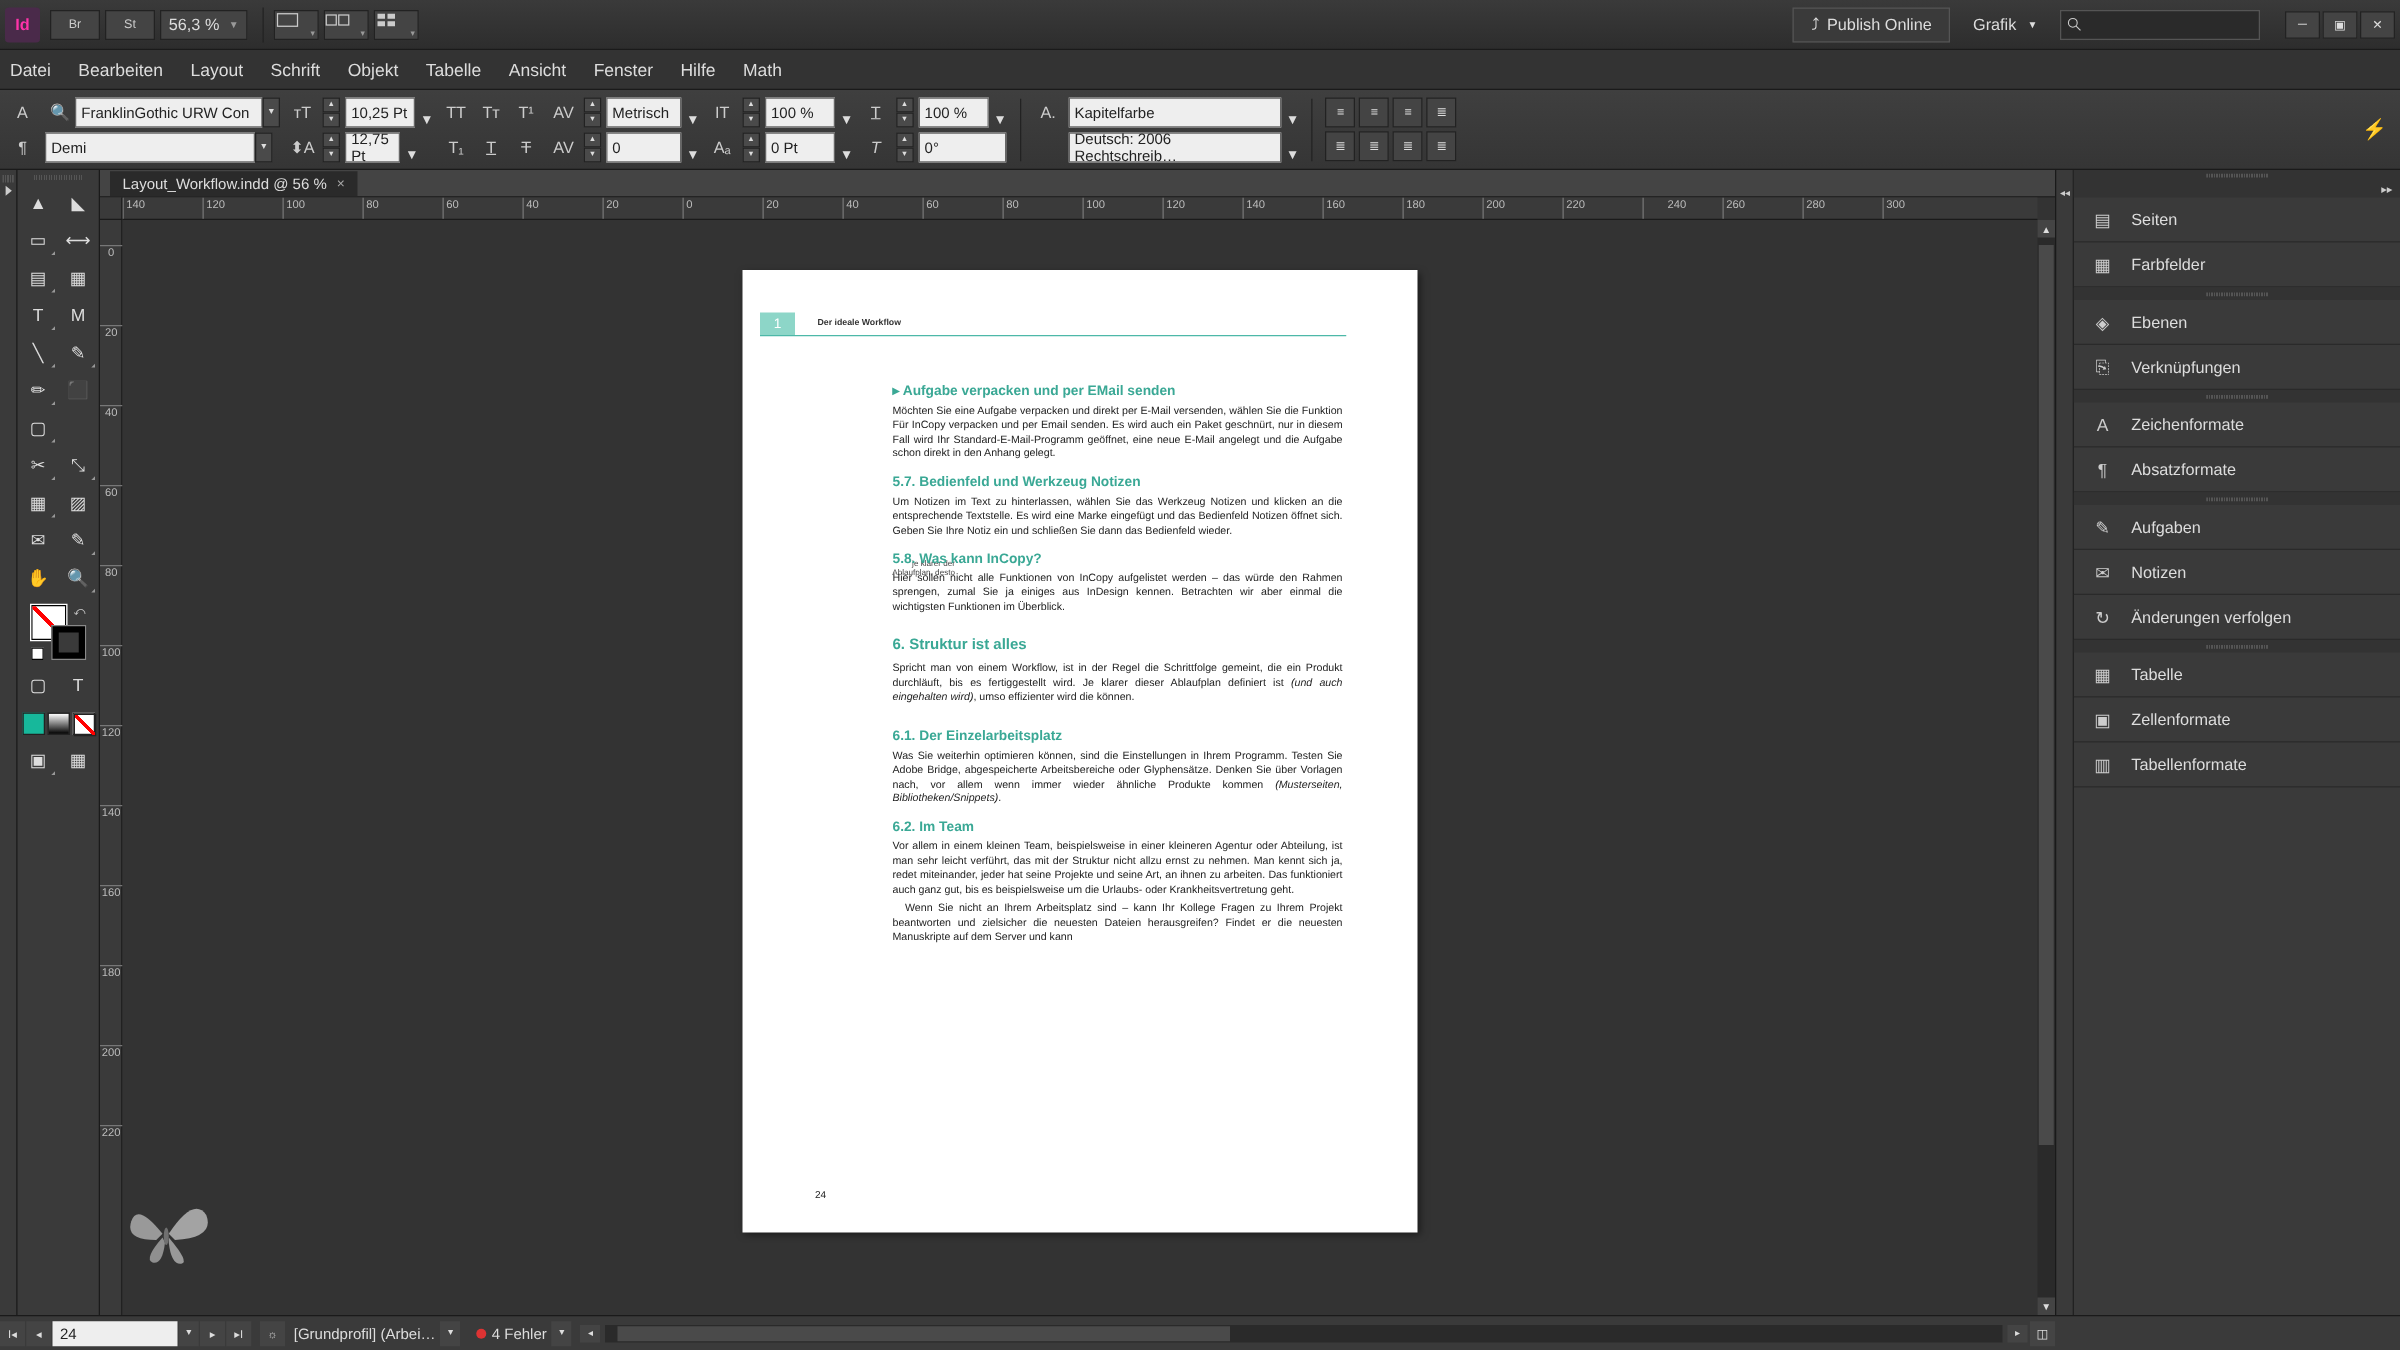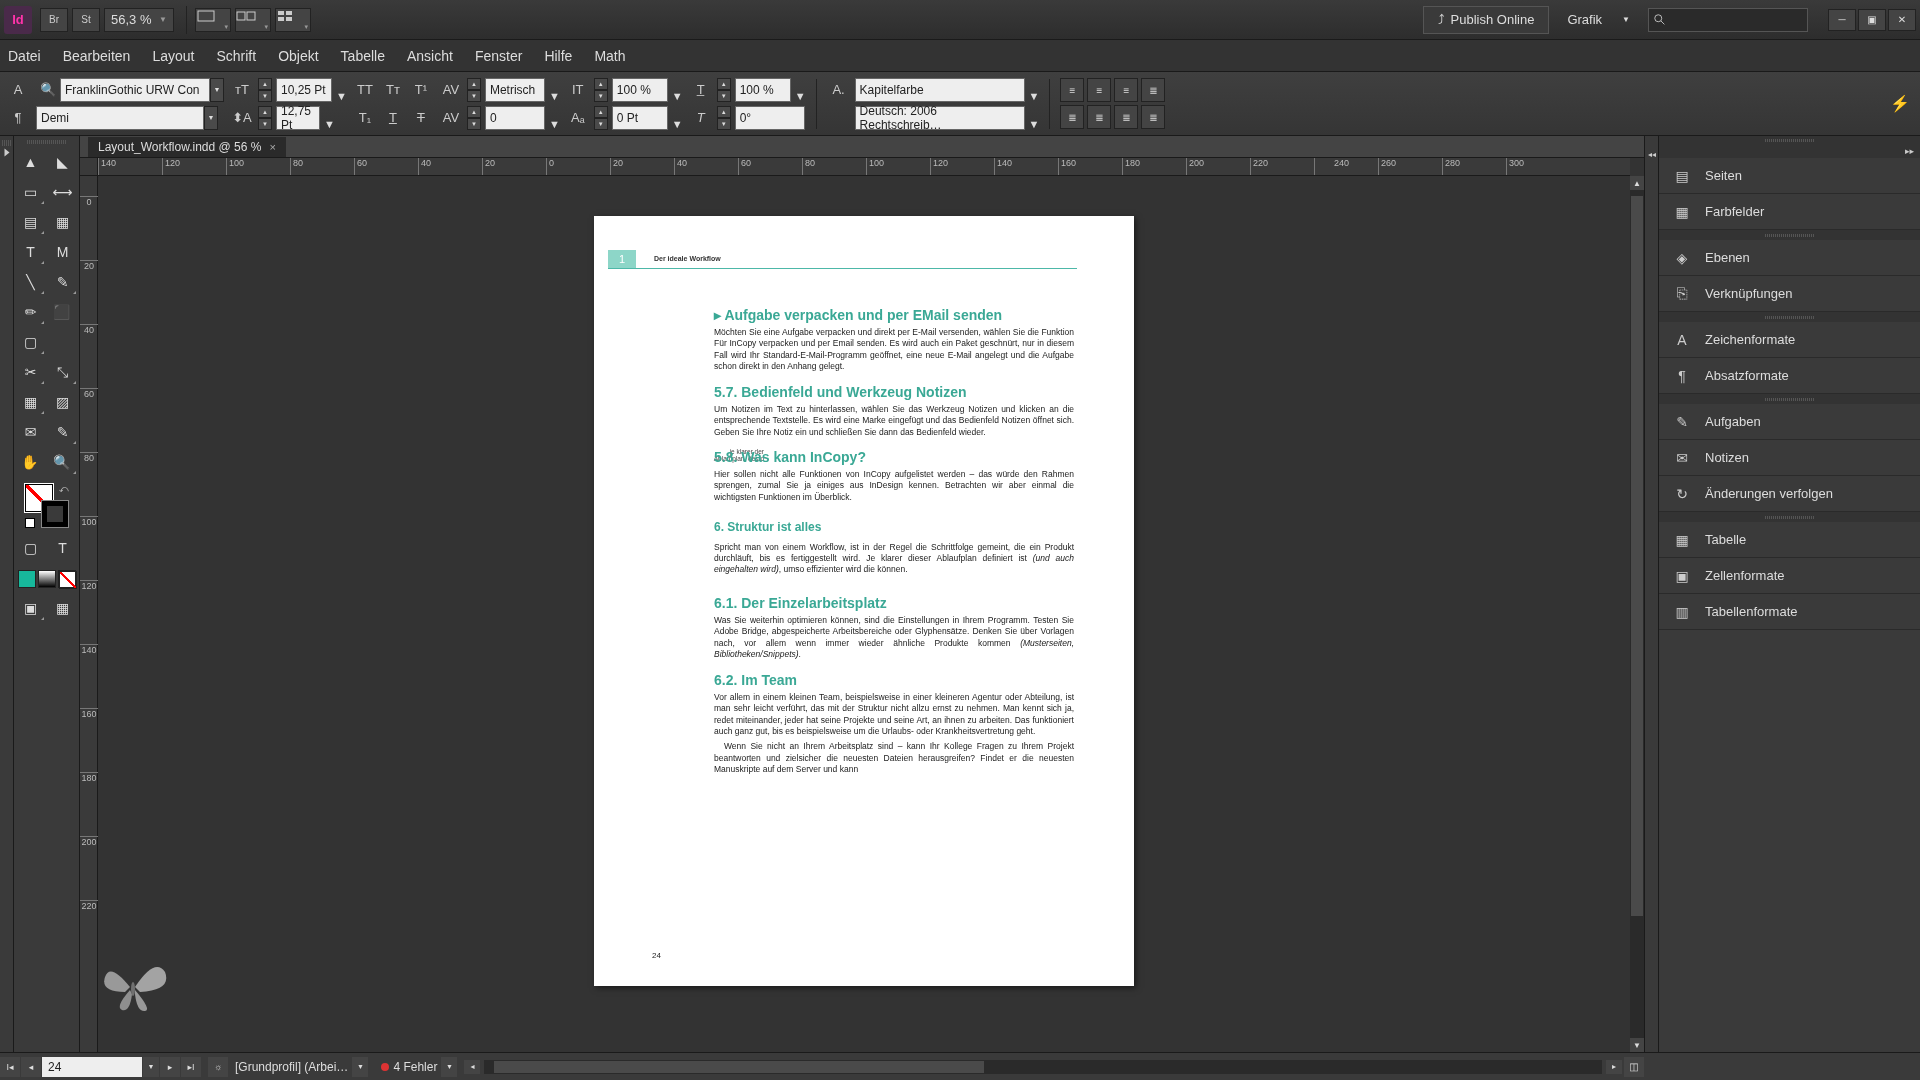--- a/index.html
+++ b/index.html
@@ -1,27 +1,27 @@
 <!DOCTYPE html>
 <html><head>
 <meta charset="utf-8">
 <style>
 * { margin: 0; padding: 0; box-sizing: border-box; font-family: "Segoe UI", Tahoma, sans-serif; }
 body { background: #333; color: #ddd; font-size: 11px; overflow: hidden; width: 1920px; height: 1080px; }
 .titlebar { height: 40px; background: linear-gradient(#3a3a3a,#2d2d2d); display: flex; align-items: center; padding: 0 4px; border-bottom: 1px solid #1a1a1a; }
 .titlebar .app-icon { width: 28px; height: 28px; background: #4a2a4a; border-radius: 3px; display: flex; align-items: center; justify-content: center; font-weight: bold; color: #f3a; font-size: 13px; margin-right: 8px; }
-.titlebar .sq-btn { width: 28px; height: 24px; background: #444; border: 1px solid #222; display: flex; align-items: center; justify-content: center; margin-right: 4px; font-size: 10px; color: #ccc; }
+.titlebar .sq-btn { width: 40px; height: 24px; background: #444; border: 1px solid #222; display: flex; align-items: center; justify-content: center; margin-right: 4px; font-size: 10px; color: #ccc; }
 .titlebar .zoom { width: 70px; height: 24px; background: #444; border: 1px solid #222; display: flex; align-items: center; padding: 0 6px; margin-right: 4px; font-size: 13px; justify-content: space-between; }
 .titlebar .zoom .chev { font-size: 8px; color: #999; }
 .titlebar .sep { width: 1px; height: 28px; background: #222; margin: 0 8px; }
 .titlebar .view-btn { width: 36px; height: 24px; background: #444; border: 1px solid #222; margin-right: 4px; position: relative; }
 .titlebar .view-btn::after { content: "▾"; position: absolute; right: 2px; bottom: 0; font-size: 7px; color: #999; }
 .titlebar .spacer { flex: 1; }
 .titlebar .publish { height: 28px; background: #3a3a3a; border: 1px solid #555; padding: 0 14px; display: flex; align-items: center; gap: 6px; font-size: 13px; }
-.titlebar .graf { padding: 0 10px; font-size: 13px; display: flex; align-items: center; gap: 20px; margin: 0 8px; }
+.titlebar .graf { padding: 0 10px; font-size: 13px; display: flex; align-items: center; gap: 9px; margin: 0 8px; }
 .titlebar .graf .chev { font-size: 8px; }
 .titlebar .search { width: 160px; height: 24px; background: #2a2a2a; border: 1px solid #555; display: flex; align-items: center; padding: 0 4px; }
 .titlebar .search svg { width: 14px; height: 14px; }
 .titlebar .win-btns { display: flex; margin-left: 20px; gap: 2px; }
 .titlebar .win-btn { width: 28px; height: 22px; background: #444; border: 1px solid #222; display: flex; align-items: center; justify-content: center; font-size: 10px; }
 .menubar { height: 32px; background: #333; display: flex; align-items: center; padding: 0 8px; gap: 22px; border-bottom: 1px solid #1a1a1a; font-size: 14px; }
 .menubar span { cursor: default; }
 .ctrlbar { height: 64px; background: linear-gradient(#3f3f3f,#353535); border-bottom: 1px solid #1a1a1a; display: flex; align-items: center; padding: 0 6px; gap: 6px; position: relative; }
 .ctrlbar .col { display: flex; flex-direction: column; gap: 4px; justify-content: center; }
 .ctrlbar .row { display: flex; align-items: flex-end; gap: 4px; }
@@ -63,21 +63,21 @@
 .ruler-h .tick { position: absolute; top: 0; height: 18px; border-left: 1px solid #777; padding-left: 2px; }
 .ruler-v { position: absolute; top: 18px; left: 0; width: 18px; bottom: 0; background: #3a3a3a; border-right: 1px solid #1a1a1a; font-size: 9px; color: #bbb; }
 .ruler-v .tick { position: absolute; left: 0; width: 18px; border-top: 1px solid #777; text-align: center; }
 .ruler-corner { position: absolute; top: 0; left: 0; width: 18px; height: 18px; background: #3a3a3a; border-right: 1px solid #1a1a1a; border-bottom: 1px solid #1a1a1a; }
 .canvas { position: absolute; top: 18px; left: 18px; right: 14px; bottom: 0; background: #333; overflow: hidden; }
 .page { position: absolute; top: 40px; left: 50%; transform: translateX(-50%); width: 540px; height: 770px; background: #fff; box-shadow: 2px 2px 6px rgba(0,0,0,0.5); color: #222; }
 .page .header-rule { position: absolute; top: 52px; left: 14px; right: 57px; height: 1px; background: #4db8a8; }
 .page .chap-box { position: absolute; top: 34px; left: 14px; width: 28px; height: 18px; background: #8dd6c8; display: flex; align-items: center; justify-content: center; font-size: 11px; color: #fff; }
 .page .running-head { position: absolute; top: 39px; left: 60px; font-size: 7px; font-weight: bold; color: #333; }
 .page .body { position: absolute; top: 80px; left: 120px; right: 60px; font-size: 8.5px; line-height: 1.35; text-align: justify; }
-.page .body .h-green { color: #3aa895; font-weight: bold; margin-top: 10px; margin-bottom: 2px; font-size: 14px; }
+.page .body .h-green { color: #3aa895; font-weight: bold; margin-top: 10px; margin-bottom: 2px; font-size: 11px; }
 .page .body .h-green.big { font-size: 12px; margin-top: 16px; margin-bottom: 6px; }
 .page .body p { margin-bottom: 4px; }
 .page .body em { font-style: italic; }
 .page .margin-note { position: absolute; right: 370px; font-size: 6.5px; text-align: right; color: #444; width: 60px; }
 .page .pagenum { position: absolute; bottom: 26px; left: 58px; font-size: 8px; }
 .butterfly { position: absolute; bottom: 40px; left: 2px; width: 70px; height: 60px; opacity: 0.6; }
 .scroll-v { position: absolute; top: 18px; right: 0; width: 14px; bottom: 0; background: #2a2a2a; }
 .scroll-v .up { position: absolute; top: 0; left: 0; right: 0; height: 14px; background: #444; display: flex; align-items: center; justify-content: center; font-size: 8px; }
 .scroll-v .down { position: absolute; bottom: 0; left: 0; right: 0; height: 14px; background: #444; display: flex; align-items: center; justify-content: center; font-size: 8px; }
 .scroll-v .thumb { position: absolute; top: 20px; left: 1px; right: 1px; height: 720px; background: #4a4a4a; }

